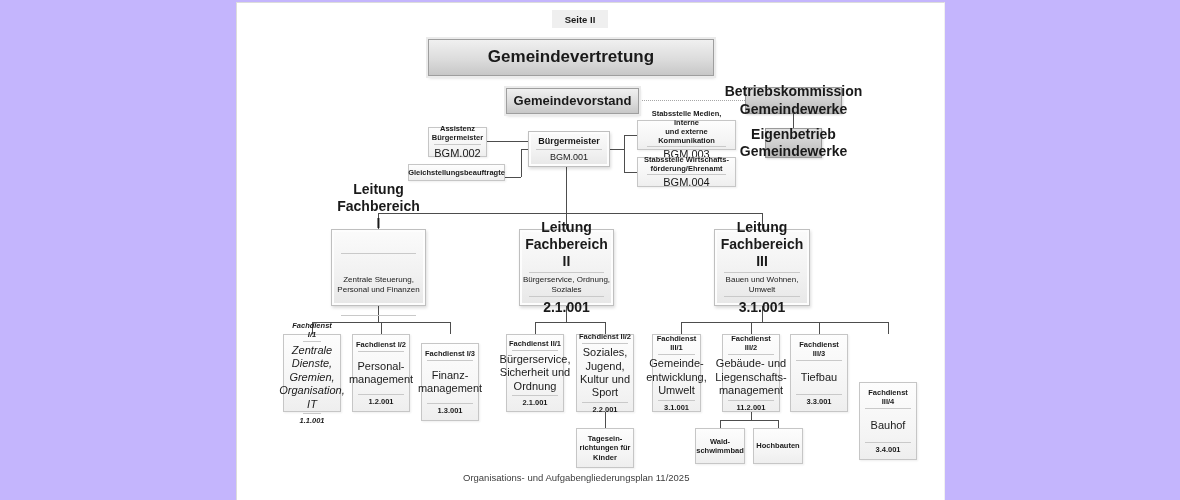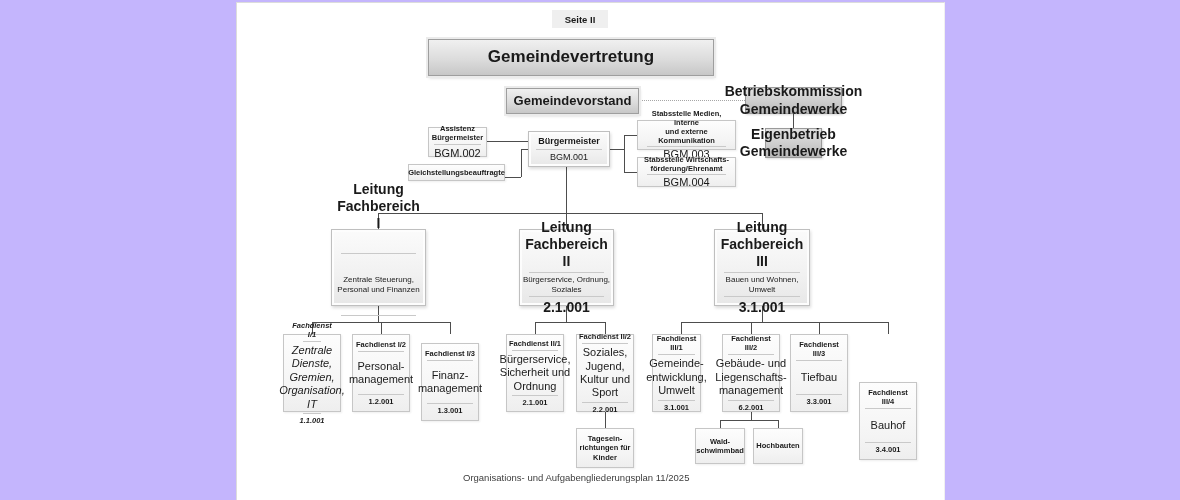--- a/index.html
+++ b/index.html
@@ -232,21 +232,21 @@
     <div class="t75b">3.1.001</div>
   </div>
 
   <div class="node plain" style="left:722px;top:334px;width:58px;height:78px;padding:5px 1px;">
     <div class="t75b">Fachdienst III/2</div>
     <div class="sep"></div>
     <div class="grow t75 pre">Gebäude- und
 Liegenschafts-
 management</div>
     <div class="sep"></div>
-    <div class="t75b">6.2.001</div>
+    <div class="t75b">11.2.001</div>
   </div>
 
   <div class="node plain" style="left:790px;top:334px;width:58px;height:78px;padding:5px 1px;">
     <div class="t75b">Fachdienst III/3</div>
     <div class="sep"></div>
     <div class="grow t75 pre">Tiefbau</div>
     <div class="sep"></div>
     <div class="t75b">3.3.001</div>
   </div>
 

